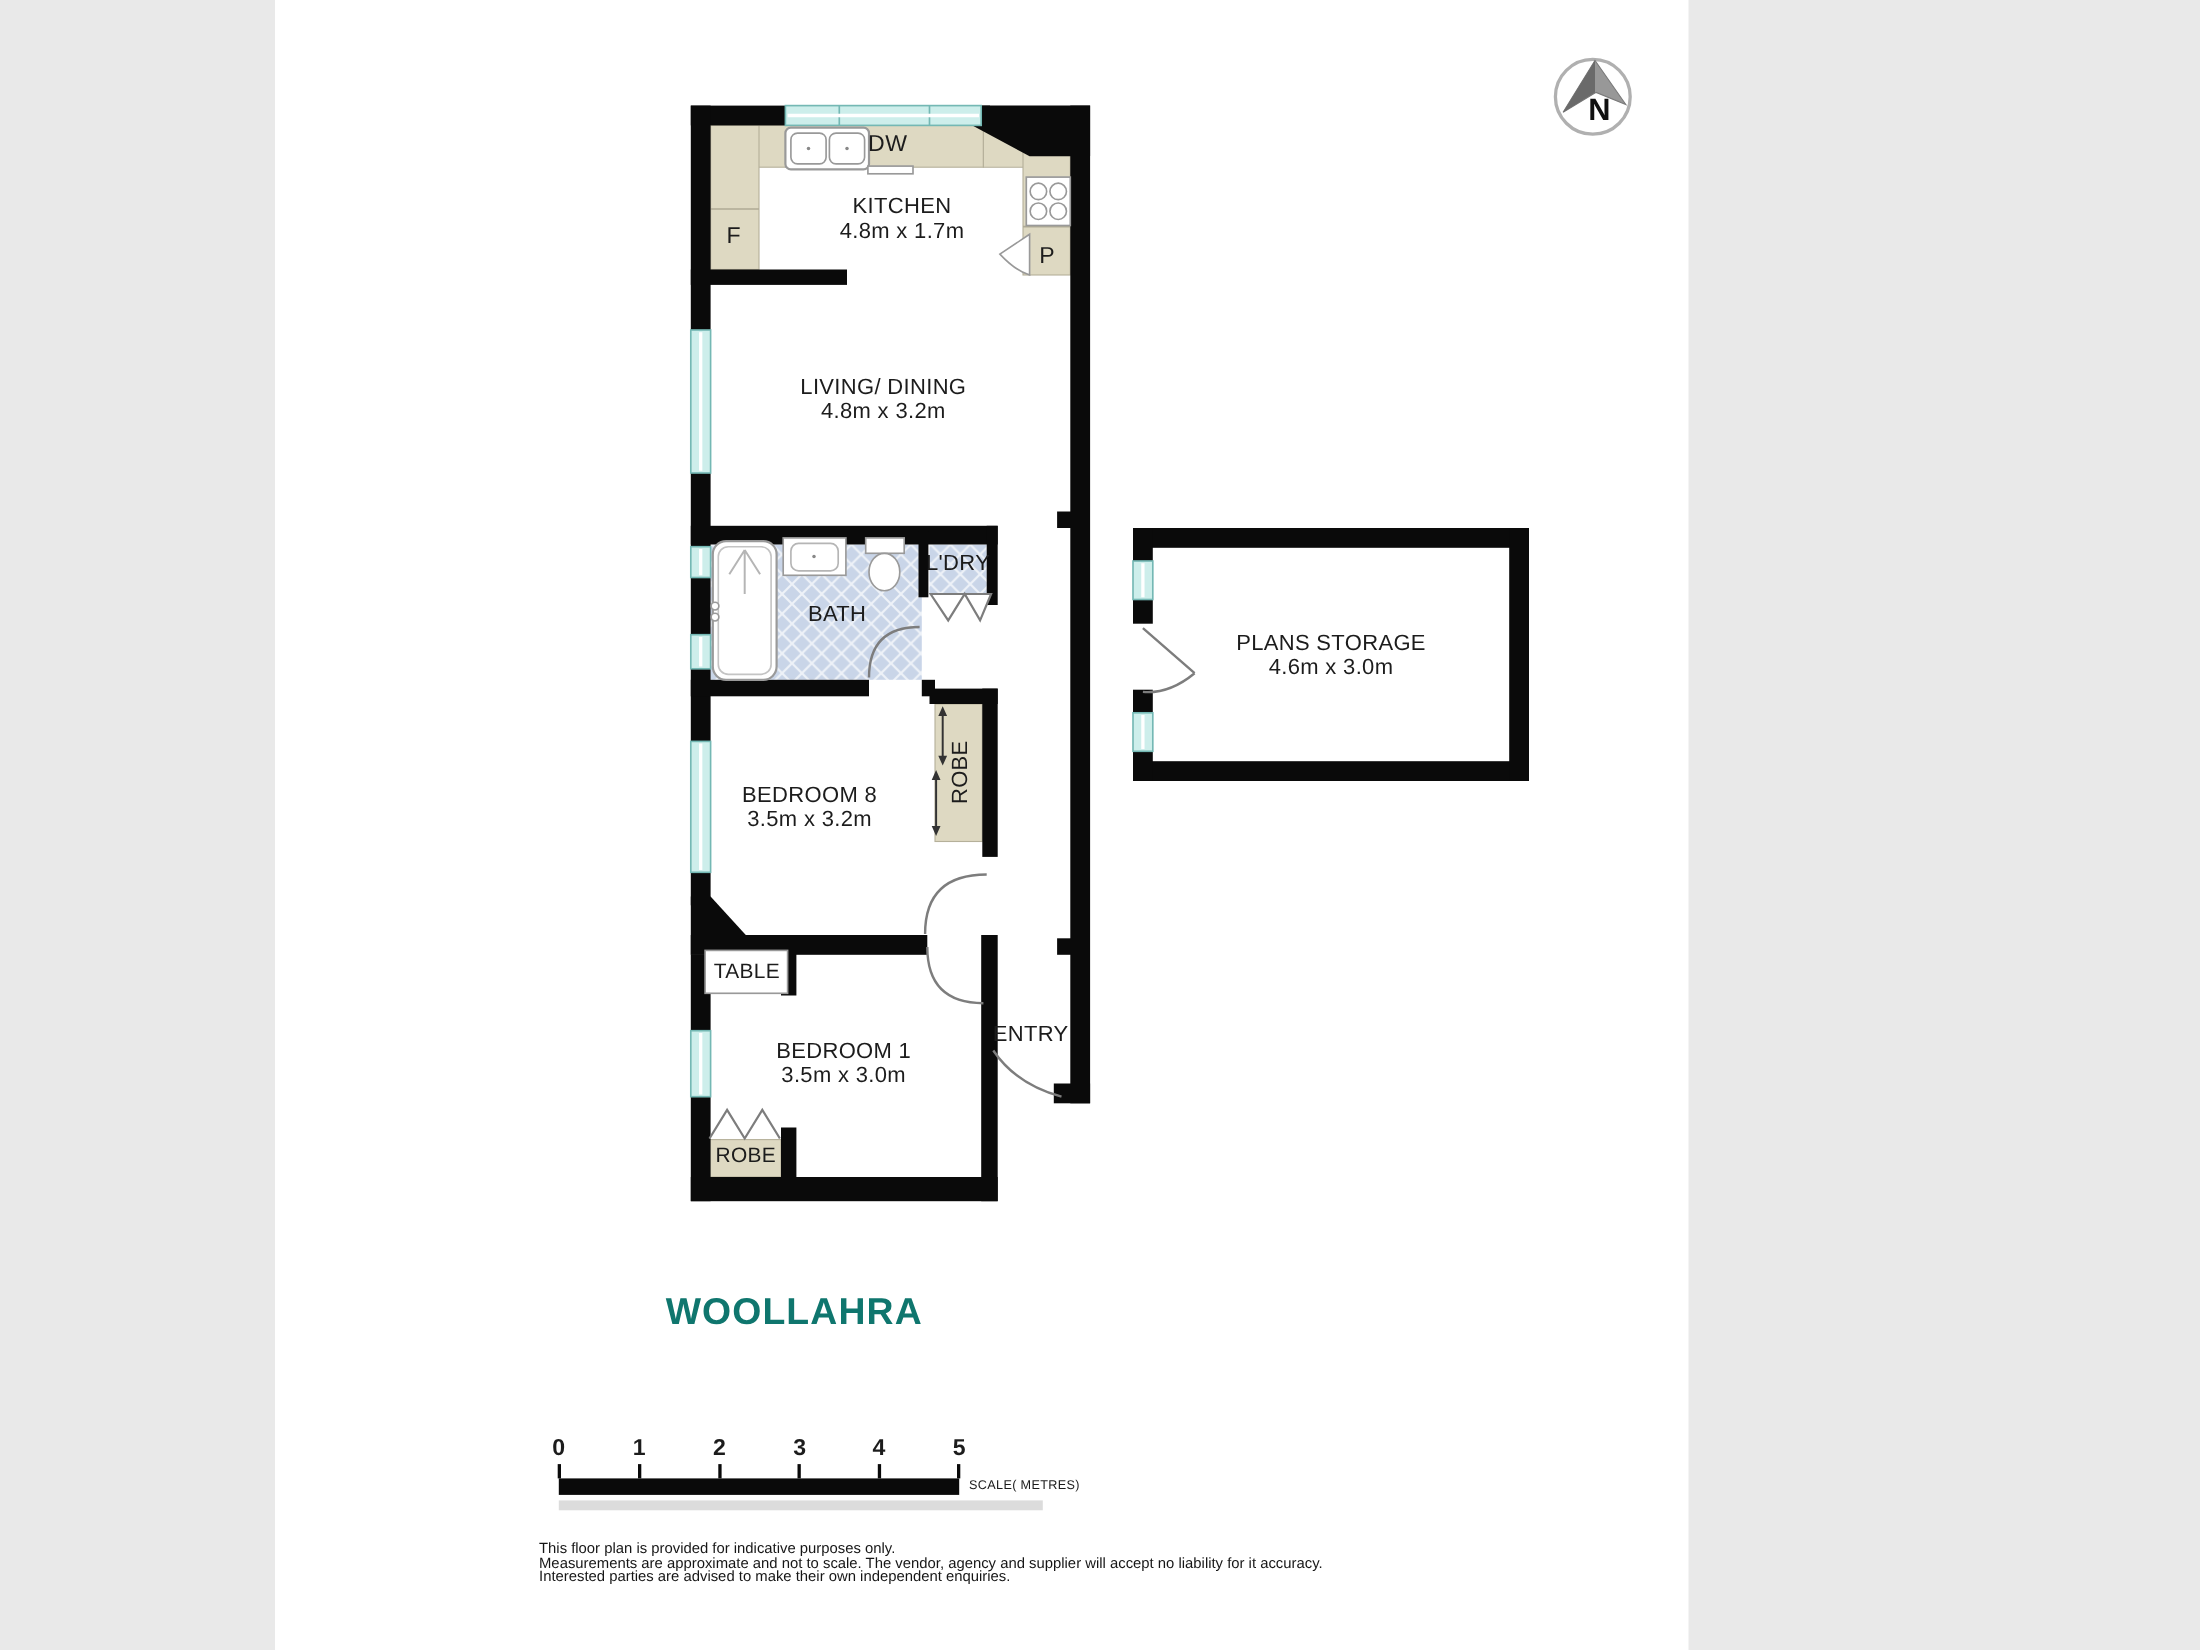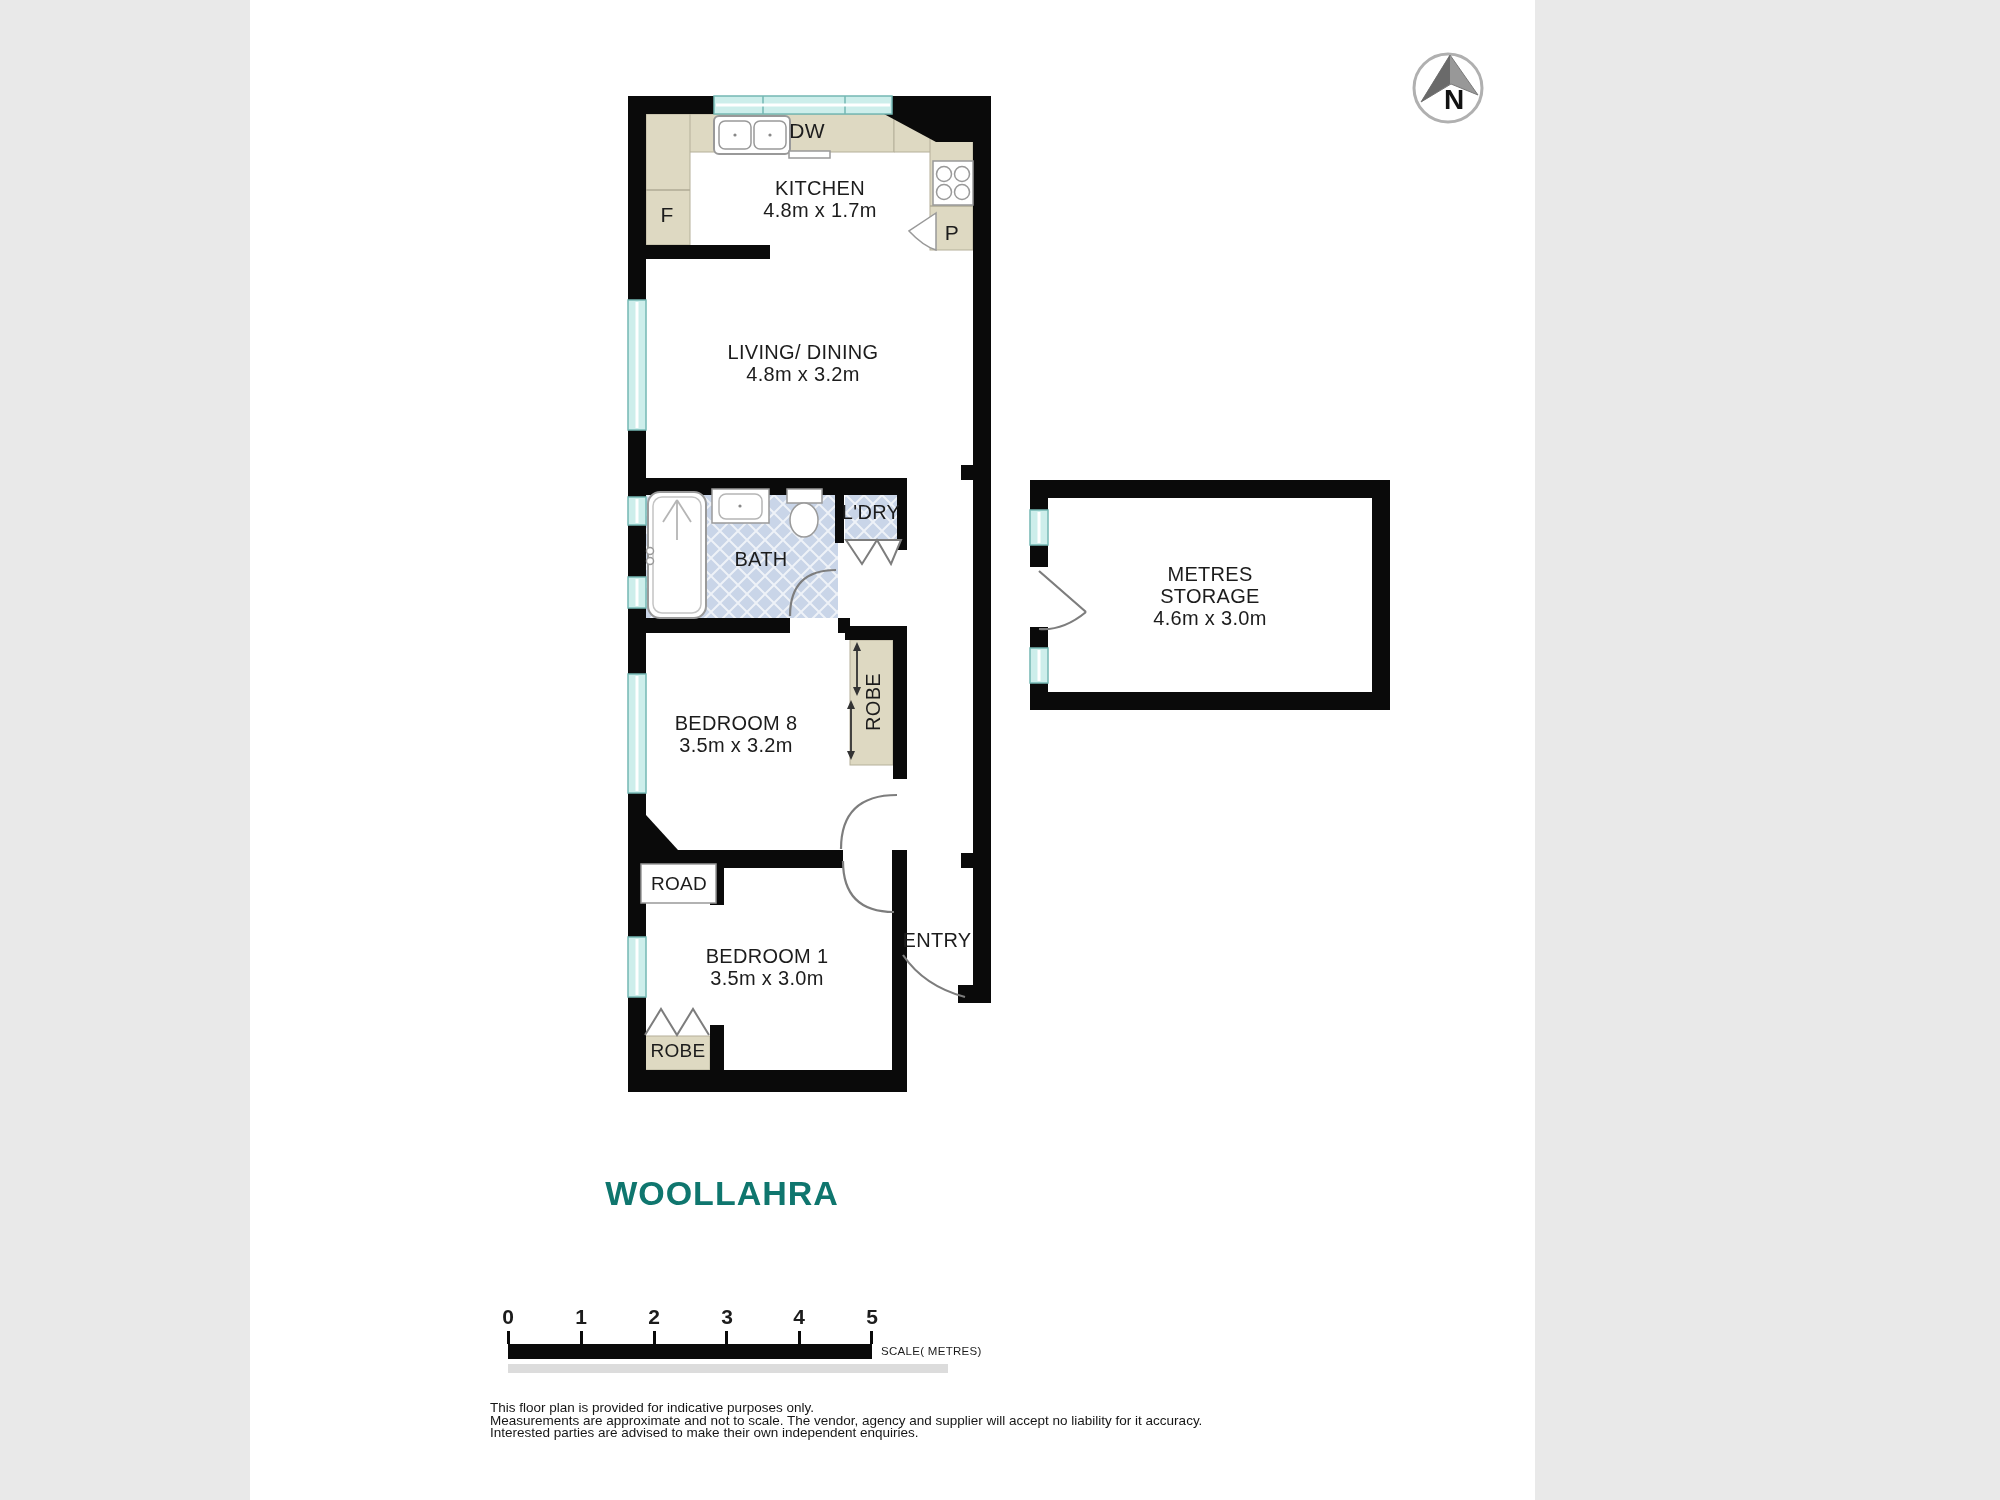--- a/index.html
+++ b/index.html
@@ -181,24 +181,24 @@
     <div>4.8m x 3.2m</div>
   </div>
   <div class="label" style="left:761px;top:559px">BATH</div>
   <div class="label" style="left:871px;top:512px">L'DRY</div>
   <div class="label" style="left:736px;top:734px">
     <div>BEDROOM 8</div>
     <div>3.5m x 3.2m</div>
   </div>
   <div class="label rot" style="left:873px;top:702px">ROBE</div>
   <div class="label wrap" style="left:1210px;top:596px">
-    <div>METRES STORAGE</div>
+    <div>PLANS STORAGE</div>
     <div>4.6m x 3.0m</div>
   </div>
-  <div class="label" style="left:679px;top:884px;font-size:19px">ROAD</div>
+  <div class="label" style="left:679px;top:884px;font-size:19px">TABLE</div>
   <div class="label" style="left:767px;top:967px">
     <div>BEDROOM 1</div>
     <div>3.5m x 3.0m</div>
   </div>
   <div class="label" style="left:937px;top:940px">ENTRY</div>
   <div class="label" style="left:678px;top:1051px;font-size:19px">ROBE</div>
 
   <div class="label appliance" style="left:667px;top:215px">F</div>
   <div class="label appliance" style="left:807px;top:131px">DW</div>
   <div class="label appliance" style="left:952px;top:233px">P</div>

